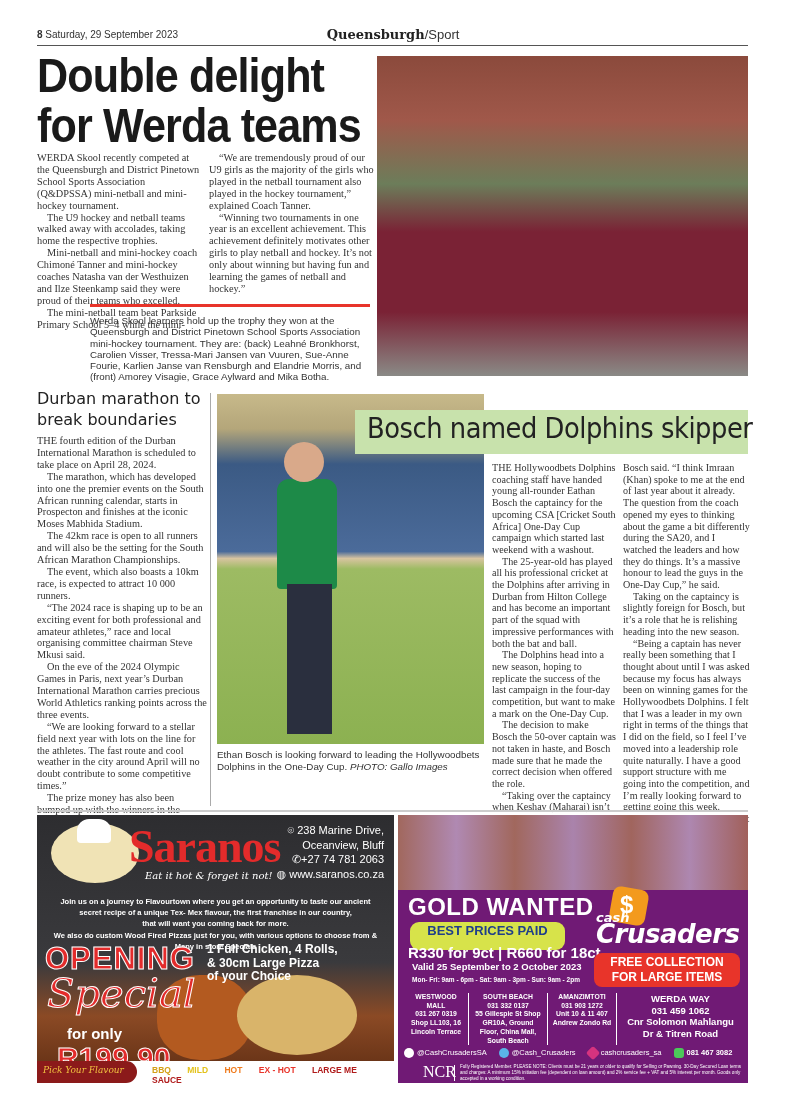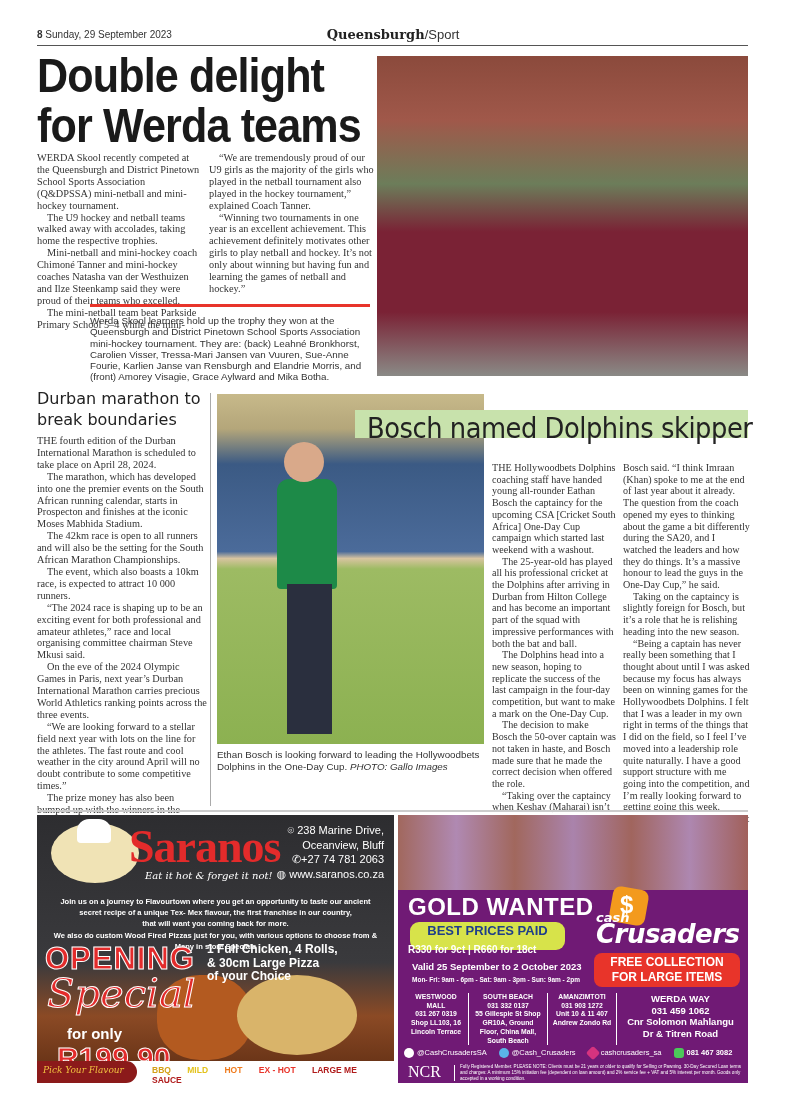--- a/index.html
+++ b/index.html
@@ -14,21 +14,21 @@
   .headline{left:37px;top:50px;width:340px;font-family:"Liberation Sans",sans-serif;font-weight:bold;font-size:49px;line-height:50px;letter-spacing:-1px;color:#1a1a1a;transform:scaleX(0.88);transform-origin:left top;white-space:nowrap;}
   .photo1{left:377px;top:56px;width:371px;height:320px;overflow:hidden;background:linear-gradient(180deg,#8b4a3c 0%,#a0584a 20%,#6c7d5a 40%,#7a2235 55%,#7a2235 80%,#8a8a86 100%);}
   .col{font-size:10.3px;line-height:11.9px;color:#333;}
   .col p{margin:0;text-indent:10px;}
   .col p.first{text-indent:0;}
   .red-rule{left:90px;top:304px;width:280px;height:3px;background:#e8342a;}
   .caption1{left:90px;top:315px;width:285px;font-family:"Liberation Sans",sans-serif;font-size:9.8px;line-height:11.3px;color:#333;}
   .sub-head{left:37px;top:388px;width:170px;font-family:"DejaVu Sans",sans-serif;font-size:16px;line-height:21px;color:#222;}
   .vline{left:210px;top:393px;width:1px;height:413px;background:#aaa;}
   .photo2{left:217px;top:394px;width:267px;height:350px;overflow:hidden;background:linear-gradient(180deg,#c7b98a 0%,#b4a67a 10%,#3b5a84 20%,#4b6b9a 45%,#d8c4a0 47%,#9dbb63 50%,#8cb151 100%);}
-  .green-head{left:355px;top:410px;width:393px;height:28px;background:#c8e2ac;}
+  .green-head{left:355px;top:410px;width:393px;height:44px;background:#c8e2ac;}
   .green-head span{position:absolute;left:12px;top:2px;font-family:"DejaVu Sans",sans-serif;font-size:28px;color:#222;letter-spacing:-0.5px;transform:scaleX(0.92);transform-origin:left;white-space:nowrap;}
   .caption2{left:217px;top:749px;width:275px;font-family:"Liberation Sans",sans-serif;font-size:9.8px;line-height:11.5px;color:#333;}
   .rule-mid{left:37px;top:810px;width:711px;height:2px;background:#ccc;}
   
   .ad1{left:37px;top:815px;width:357px;height:268px;background:linear-gradient(180deg,#2d2d30 0%,#3a3a3d 55%,#8b4a25 75%,#6b3518 92%,#fff 92%);overflow:hidden;}
   .chef{left:14px;top:8px;width:88px;height:60px;border-radius:50%;background:#f0e3b5;}
   .chef-hat{left:40px;top:4px;width:34px;height:24px;border-radius:12px 12px 4px 4px;background:#fff;}
   .saranos{left:92px;top:5px;font-family:"Liberation Serif",serif;font-weight:bold;font-size:46px;color:#e32b2b;letter-spacing:-1px;}
   .tagline{left:108px;top:55px;font-family:"DejaVu Serif",serif;font-style:italic;font-size:10px;color:#fff;}
   .ad1-contact{right:10px;top:8px;text-align:right;font-family:"Liberation Sans",sans-serif;font-size:11px;line-height:14.5px;color:#fff;}
@@ -43,41 +43,41 @@
   .flav-bar{left:0;top:246px;width:357px;height:22px;background:#fff;}
   .flav-pick{left:0;top:246px;width:100px;height:22px;background:#8b1a1a;border-radius:0 12px 12px 0;}
   .flav-pick span{position:absolute;left:6px;top:4px;font-family:"DejaVu Serif",serif;font-style:italic;font-size:9px;color:#f0c040;}
   .flavours{left:115px;top:250px;font-family:"Liberation Sans",sans-serif;font-weight:bold;font-size:8.5px;}
   .flavours span{margin-right:14px;}
   
   .ad2{left:398px;top:815px;width:350px;height:268px;background:#701a75;overflow:hidden;}
   .jewel{left:0;top:0;width:350px;height:75px;background:linear-gradient(90deg,#c9a74a,#e4e4e4,#c9a74a,#d9d9d9,#c8a24a,#e0e0e0,#c99a45);opacity:0.55;}
   .gold{left:10px;top:78px;font-family:"Liberation Sans",sans-serif;font-weight:bold;font-size:24px;color:#fff;letter-spacing:0.5px;}
   .best{left:12px;top:107px;width:155px;height:28px;border-radius:9px;background:#d7e34a;text-align:center;font-family:"Liberation Sans",sans-serif;font-weight:bold;font-size:13px;line-height:18px;color:#1f3f8a;}
-  .rates{left:10px;top:129px;font-family:"Liberation Sans",sans-serif;font-weight:bold;font-size:10px;color:#fff;}
+  .rates{left:10px;top:129px;font-family:"Liberation Sans",sans-serif;font-weight:bold;font-size:15px;color:#fff;}
   .valid{left:14px;top:146px;font-family:"Liberation Sans",sans-serif;font-weight:bold;font-size:9.5px;color:#fff;}
   .hours{left:14px;top:161px;font-family:"Liberation Sans",sans-serif;font-weight:bold;font-size:6.5px;color:#fff;}
   .cc-logo{left:213px;top:73px;width:36px;height:36px;border-radius:8px;background:#f39a1d;transform:rotate(10deg);}
   .cc-dollar{left:222px;top:76px;font-family:"Liberation Sans",sans-serif;font-weight:bold;font-size:24px;color:#fff;}
   .cc-cash{left:198px;top:95px;font-family:"DejaVu Sans",sans-serif;font-style:italic;font-weight:bold;font-size:13px;color:#fff;}
   .cc-name{left:198px;top:104px;font-family:"DejaVu Sans",sans-serif;font-style:italic;font-weight:bold;font-size:26px;color:#fff;letter-spacing:-0.5px;}
   .free{left:196px;top:138px;width:146px;height:34px;border-radius:8px;background:#e8342a;text-align:center;font-family:"Liberation Sans",sans-serif;font-weight:bold;font-size:12px;line-height:15px;color:#fff;padding-top:2px;box-sizing:border-box;}
   .stores{left:6px;top:178px;width:340px;display:flex;font-family:"Liberation Sans",sans-serif;font-weight:bold;color:#fff;text-align:center;}
   .store{border-right:1px solid #fff;padding:0 4px;font-size:6.8px;line-height:8.7px;}
   .store:last-child{border-right:none;font-size:9.5px;line-height:11.5px;flex:1;}
   .socials{left:6px;top:233px;width:340px;font-family:"Liberation Sans",sans-serif;font-size:7.5px;color:#fff;display:flex;gap:12px;align-items:center;}
   .soc-ico{display:inline-block;width:10px;height:10px;border-radius:50%;background:#fff;margin-right:3px;vertical-align:middle;}
-  .ncr{left:10px;top:248px;font-family:"Liberation Serif",serif;font-size:16px;color:#fff;}
+  .ncr{left:25px;top:248px;font-family:"Liberation Serif",serif;font-size:16px;color:#fff;}
   .ncr-line{left:56px;top:250px;width:1px;height:16px;background:#fff;}
   .legal{left:62px;top:249px;width:284px;font-family:"Liberation Sans",sans-serif;font-size:4.6px;line-height:6px;color:#fff;}
 </style>
 </head>
 <body>
 
-<div class="abs folio"><b>8</b> <span>Sunday, 29 September 2023</span></div>
+<div class="abs folio"><b>8</b> <span>Saturday, 29 September 2023</span></div>
 <div class="abs masthead"><span class="q">Queensburgh</span><span class="s">/Sport</span></div>
 <div class="abs rule-top"></div>
 
 <div class="abs headline">
   <div>Double delight</div>
   <div>for Werda teams</div>
 </div>
 <div class="abs photo1"></div>
 
 <div class="abs col" style="left:37px;top:152px;width:165px;">

